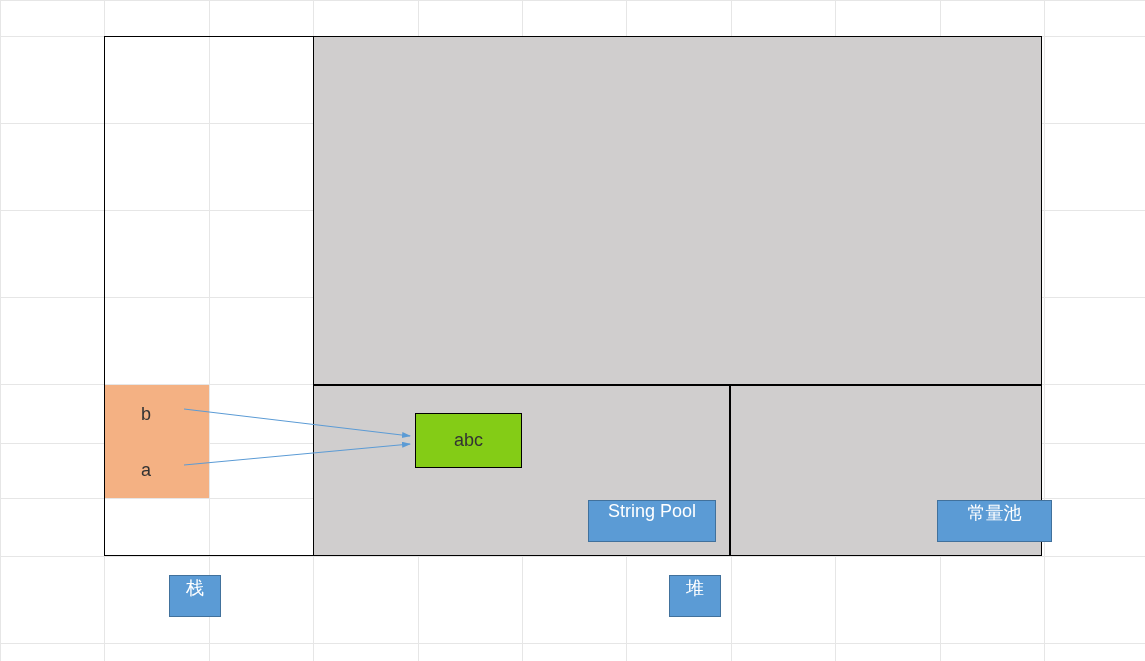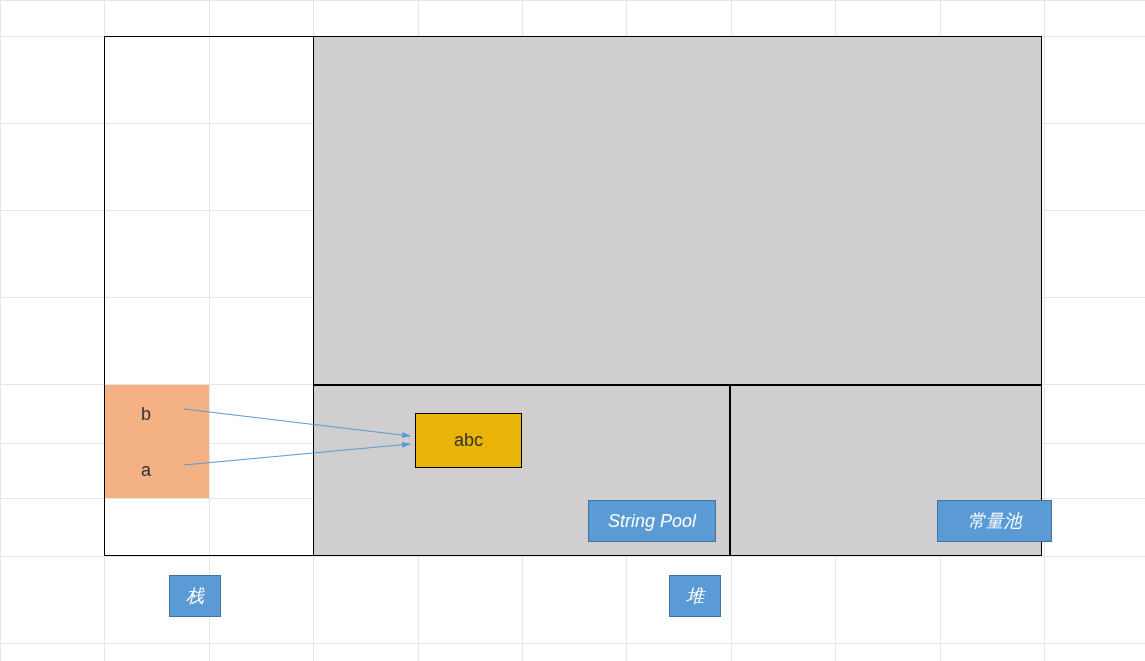--- a/index.html
+++ b/index.html
@@ -72,38 +72,37 @@
       display: flex;
       align-items: center;
       padding-left: 36px;
     }
     .abc-box {
       position: absolute;
       left: 415px;
       top: 413px;
       width: 107px;
       height: 55px;
-      background: #eab308;
+      background: #84cc16;
       border: 1px solid #000;
       display: flex;
       align-items: center;
       justify-content: center;
       font-size: 18px;
       color: #333;
     }
     .label-box {
       position: absolute;
       background: #5b9bd5;
       border: 1px solid #41719c;
       color: #ffffff;
       font-size: 18px;
       display: flex;
-      align-items: center;
+      align-items: flex-start;
       justify-content: center;
-      font-style: italic;
     }
     svg.arrow {
       position: absolute;
       overflow: visible;
       pointer-events: none;
     }
   </style>
 </head>
 <body>
 

